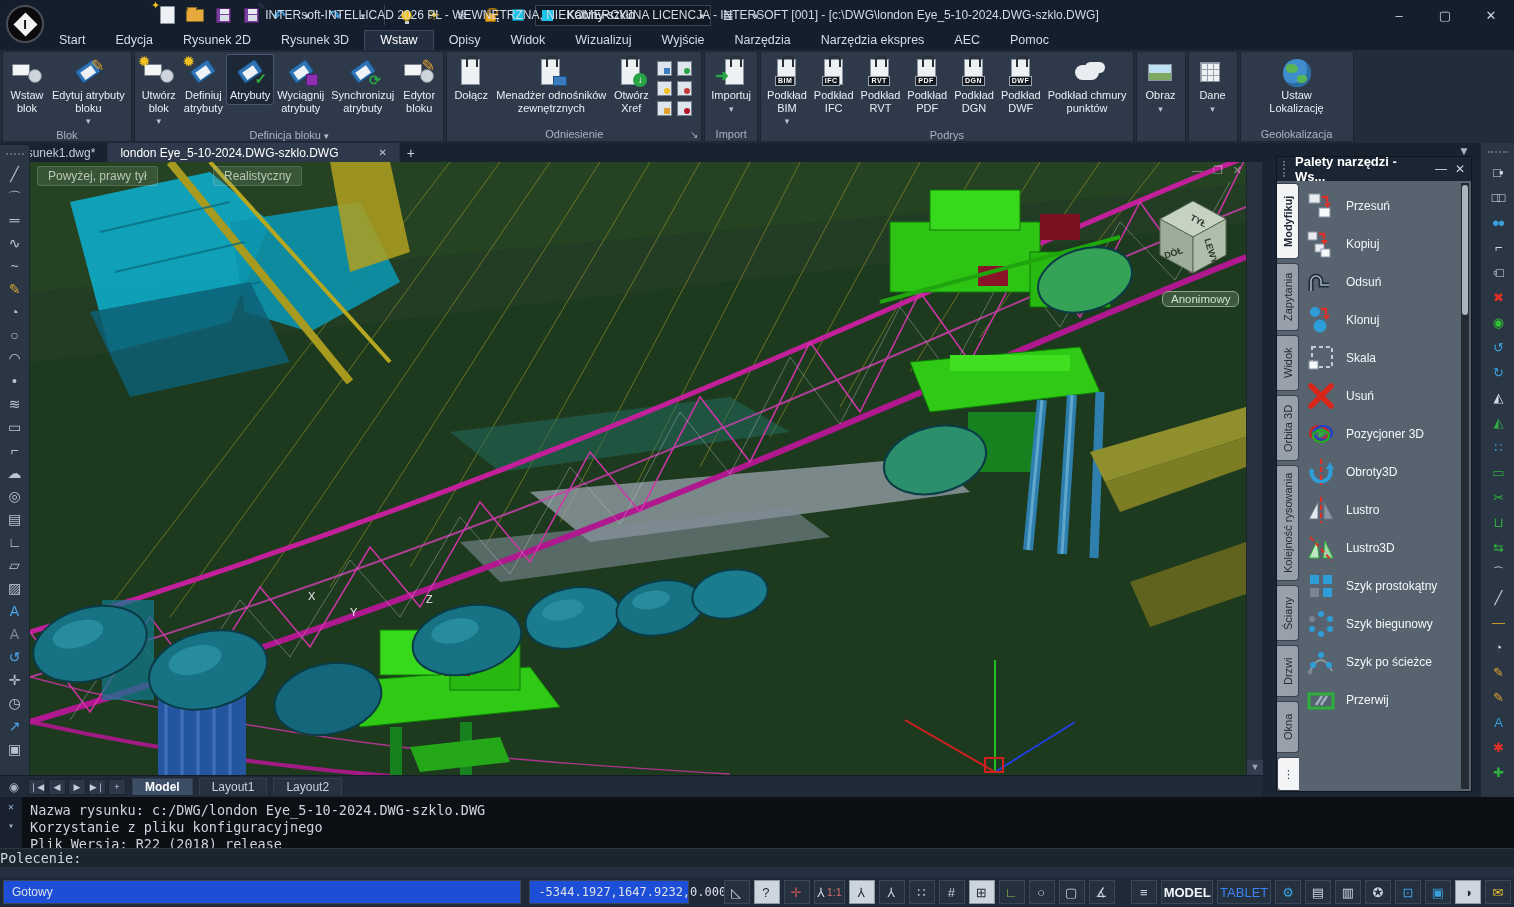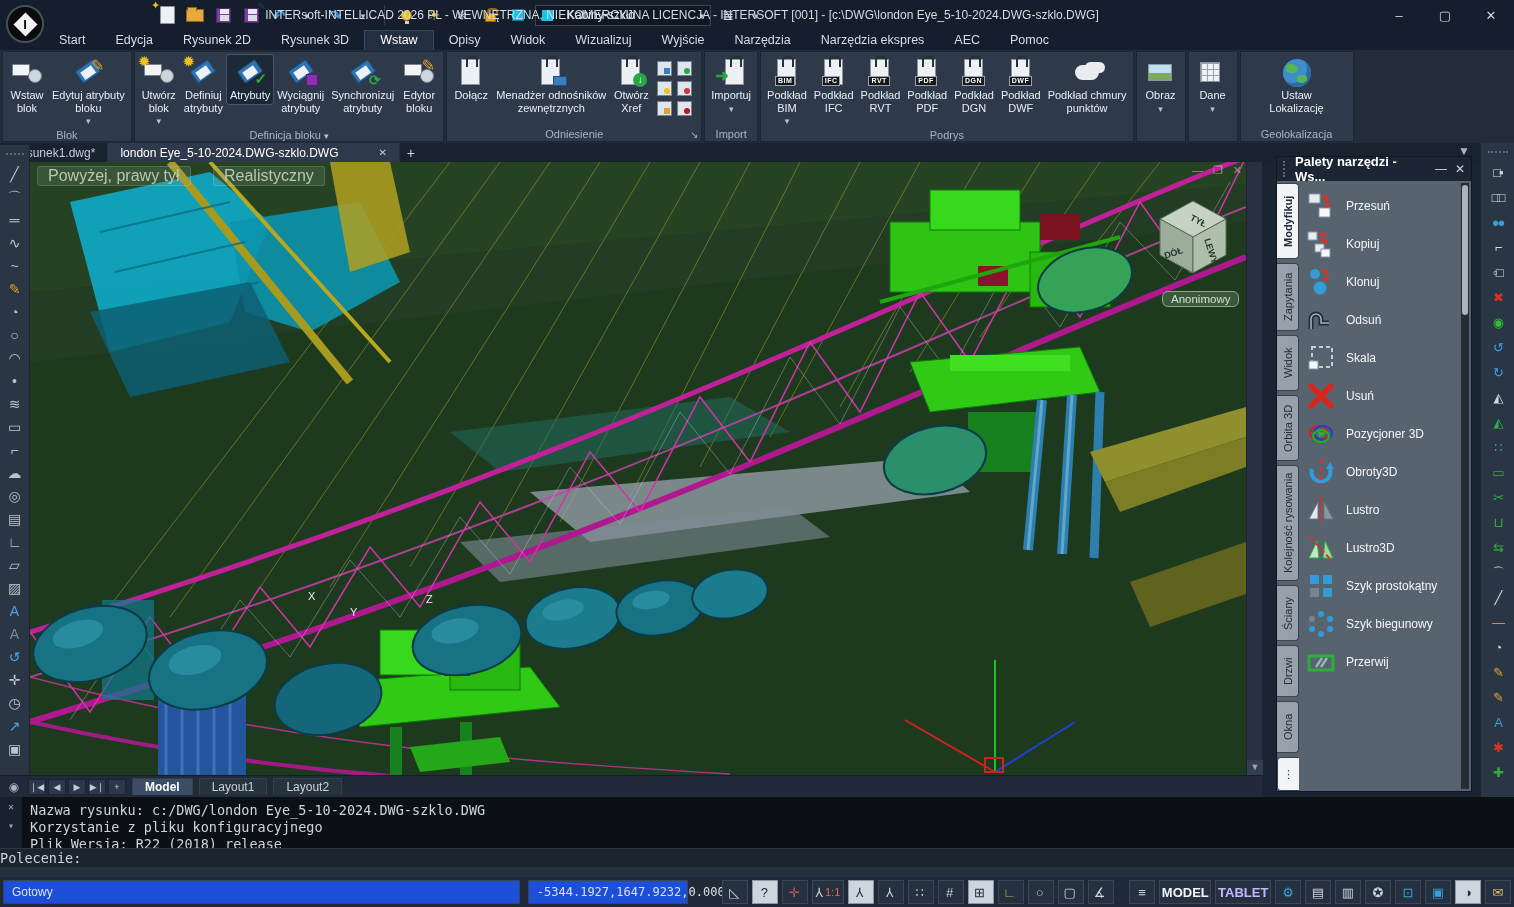--- a/index.html
+++ b/index.html
@@ -93,21 +93,21 @@
   #lefttoolbar::before{content:"";width:18px;height:3px;border-top:2px dotted #5a6activity;border-top:2px dotted #5a6878;margin-bottom:4px;}
   .ticon{width:24px;height:23px;display:flex;align-items:center;justify-content:center;color:#b9c3cf;font-size:14px;line-height:1;border-radius:2px;}
   #righttoolbar{position:absolute;top:143px;left:1480px;width:34px;height:662px;background:#2b3645;border-left:1px solid #1d2531;display:flex;flex-direction:column;align-items:center;padding-top:8px;}
   #righttoolbar::before{content:"";width:20px;height:3px;border-top:2px dotted #5a6878;margin-bottom:4px;}
   .ricon{width:26px;height:25px;display:flex;align-items:center;justify-content:center;color:#d4dae2;font-size:13px;letter-spacing:-2px;border-radius:2px;}
   #tabbar-ctrl{position:absolute;left:1452px;top:144px;width:24px;height:46px;display:flex;flex-direction:column;align-items:center;gap:8px;color:#aab4c0;}
   
   #viewport{position:absolute;top:162px;left:30px;width:1216px;height:613px;background:#1e3a1e;overflow:hidden;}
   #vscroll{position:absolute;top:162px;left:1246px;width:16px;height:613px;background:#27313f;border-left:1px solid #1d2531;}
   #vscroll .sarr{position:absolute;left:0;bottom:0;width:16px;height:15px;color:#9aa6b4;font-size:9px;text-align:center;line-height:15px;background:#323e4e;}
-  .ghostbtn{position:absolute;top:4px;height:20px;padding:0 10px;display:flex;align-items:center;background:rgba(150,170,150,.18);border:1px solid rgba(255,255,255,.14);border-radius:3px;color:#b9c6b3;font-size:16px;}
+  .ghostbtn{position:absolute;top:4px;height:20px;padding:0 10px;display:flex;align-items:center;background:rgba(150,170,150,.18);border:1px solid rgba(255,255,255,.14);border-radius:3px;color:#b9c6b3;font-size:12px;}
   #vwin{position:absolute;top:2px;right:4px;display:flex;gap:10px;color:rgba(255,255,255,.45);font-size:11px;}
   .axlbl{position:absolute;color:#e8eef2;font-size:11px;}
   #anon{position:absolute;left:1132px;top:129px;padding:1px 8px;border:1px solid #8fa68c;border-radius:6px;background:rgba(170,195,170,.22);color:#cfe0cc;font-size:11.5px;}
   #cube{position:absolute;left:1124px;top:33px;width:78px;height:82px;}
   .cubelbl{position:absolute;color:#27352a;font-size:9px;font-weight:bold;}
   
   #palette{position:absolute;top:156px;left:1276px;width:196px;height:636px;background:#57636f;border:1px solid #10161f;}
   #phead{position:absolute;top:0;left:0;right:0;height:24px;background:#1c2533;display:flex;align-items:center;padding:0 6px;gap:8px;}
   #phead .grip{width:4px;height:16px;border-left:2px dotted #5a6878;}
   #phead .ptitle{flex:1;font-weight:bold;font-size:13px;color:#fff;}
@@ -138,21 +138,21 @@
   #gapstrip{position:absolute;top:867px;left:0;width:1514px;height:10px;background:#243040;}
   #statusbar{position:absolute;top:877px;left:0;width:1514px;height:30px;background:#1f2937;display:flex;align-items:center;gap:4px;padding:0 3px;}
   .seg{height:24px;background:#1d4ed8;border:1px solid #3a4756;display:flex;align-items:center;padding:0 8px;color:#dbe1e9;}
   #seg-ready{width:546px;}
   #seg-coords{width:160px;margin-left:4px;font-family:"DejaVu Sans Mono",monospace;font-size:12px;}
   .sbtn{height:24px;min-width:26px;background:#26313f;border:1px solid #3a4756;display:flex;align-items:center;justify-content:center;gap:2px;color:#cdd5de;font-size:13px;padding:0 3px;}
   .sbtn.pressed{background:#cdd5de;color:#222a33;border-color:#8d98a5;}
   .sbl{font-size:11px;color:#d86a6a;}
   .sbtn.pressed .sbl{color:#9a3434;}
   #seg-model{font-weight:bold;color:#f2f5f8;}
-  #seg-tablet{color:#c4b5fd;font-weight:bold;}
+  #seg-tablet{color:#3b82f6;}
 </style>
 </head>
 <body>
 
 <div id="titlebar">
   <div id="applogo">
       <span class="dia"></span>
       <span class="ltr">I</span>
     </div>
   <div class="qat">
@@ -764,33 +764,33 @@
             <rect x="2" y="3" width="9" height="8" fill="#e8ecf0" stroke="#8a94a2"></rect>
             <rect x="9" y="15" width="9" height="8" fill="#e8ecf0" stroke="#8a94a2"></rect>
             <rect x="15" y="20" width="9" height="8" fill="#f6f8fa" stroke="#8a94a2"></rect>
             <path d="M13 5h5v5" fill="none" stroke="#e03024" stroke-width="2.4"></path>
             <polygon points="15,11 22,11 18.5,16" fill="#e03024"></polygon>
           </svg></span>
         <span class="plabel">Kopiuj</span>
       </div>
     <div class="pitem">
         <span class="picon"><svg viewBox="0 0 30 30">
+            <path d="M5 24v-10a5 5 0 0 1 10 0v4h8" fill="none" stroke="#222c3a" stroke-width="5"></path>
+            <path d="M5 24v-10a5 5 0 0 1 10 0v4h8" fill="none" stroke="#9fb0c0" stroke-width="1.6"></path>
+          </svg></span>
+        <span class="plabel">Odsuń</span>
+      </div>
+    <div class="pitem">
+        <span class="picon"><svg viewBox="0 0 30 30">
             <circle cx="9" cy="7" r="5" fill="#2f9dd8"></circle>
             <circle cx="14" cy="21" r="6.5" fill="#2f9dd8"></circle>
             <path d="M15 4h5v5" fill="none" stroke="#e03024" stroke-width="2.4"></path>
             <polygon points="17,10 24,10 20.5,15" fill="#e03024"></polygon>
           </svg></span>
         <span class="plabel">Klonuj</span>
-      </div>
-    <div class="pitem">
-        <span class="picon"><svg viewBox="0 0 30 30">
-            <path d="M5 24v-10a5 5 0 0 1 10 0v4h8" fill="none" stroke="#222c3a" stroke-width="5"></path>
-            <path d="M5 24v-10a5 5 0 0 1 10 0v4h8" fill="none" stroke="#9fb0c0" stroke-width="1.6"></path>
-          </svg></span>
-        <span class="plabel">Odsuń</span>
       </div>
     <div class="pitem">
         <span class="picon"><svg viewBox="0 0 30 30">
             <rect x="6" y="4" width="20" height="20" fill="none" stroke="#c3ccd6" stroke-width="2" stroke-dasharray="4 3"></rect>
             <rect x="3" y="18" width="9" height="8" fill="#f6f8fa" stroke="#8a94a2"></rect>
           </svg></span>
         <span class="plabel">Skala</span>
       </div>
     <div class="pitem">
         <span class="picon"><svg viewBox="0 0 30 30">
@@ -843,20 +843,30 @@
     <div class="pitem">
         <span class="picon"><svg viewBox="0 0 30 30">
             <circle cx="15" cy="5" r="3" fill="#2f9dd8"></circle>
             <circle cx="24" cy="10" r="3" fill="#2f9dd8"></circle>
             <circle cx="24" cy="20" r="3" fill="#2f9dd8"></circle>
             <circle cx="15" cy="25" r="3" fill="#2f9dd8"></circle>
             <circle cx="6" cy="20" r="3" fill="#2f9dd8"></circle>
             <circle cx="6" cy="10" r="3" fill="#7a8490"></circle>
           </svg></span>
         <span class="plabel">Szyk biegunowy</span>
+      </div>
+    <div class="pitem">
+        <span class="picon"><svg viewBox="0 0 30 30">
+            <path d="M4 24 Q15 2 26 24" fill="none" stroke="#8a96a4" stroke-width="2"></path>
+            <circle cx="7" cy="18" r="3" fill="#2f9dd8"></circle>
+            <circle cx="15" cy="8" r="3" fill="#2f9dd8"></circle>
+            <circle cx="23" cy="18" r="3" fill="#2f9dd8"></circle>
+            <circle cx="4" cy="25" r="2.5" fill="#7a8490"></circle>
+          </svg></span>
+        <span class="plabel">Szyk po ścieżce</span>
       </div>
     <div class="pitem">
         <span class="picon"><svg viewBox="0 0 30 30">
             <rect x="3" y="9" width="24" height="14" fill="none" stroke="#2fae3c" stroke-width="3"></rect>
             <line x1="10" y1="20" x2="16" y2="11" stroke="#9fb0c0" stroke-width="2.4"></line>
             <line x1="15" y1="20" x2="21" y2="11" stroke="#9fb0c0" stroke-width="2.4"></line>
           </svg></span>
         <span class="plabel">Przerwij</span>
       </div>
   </div>

